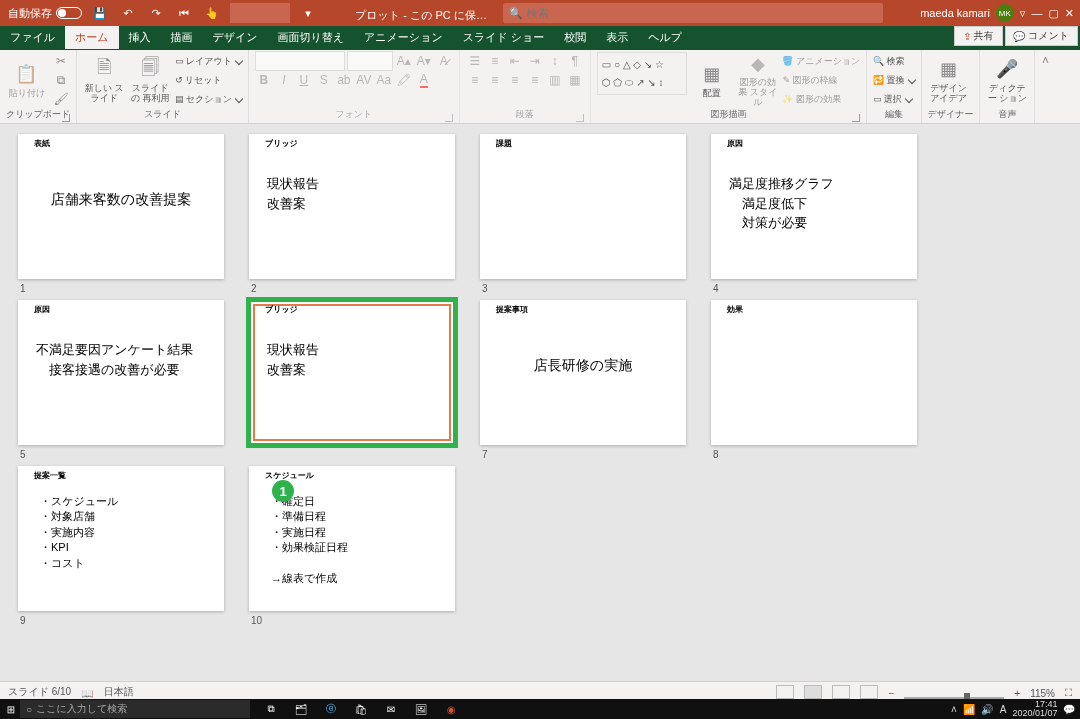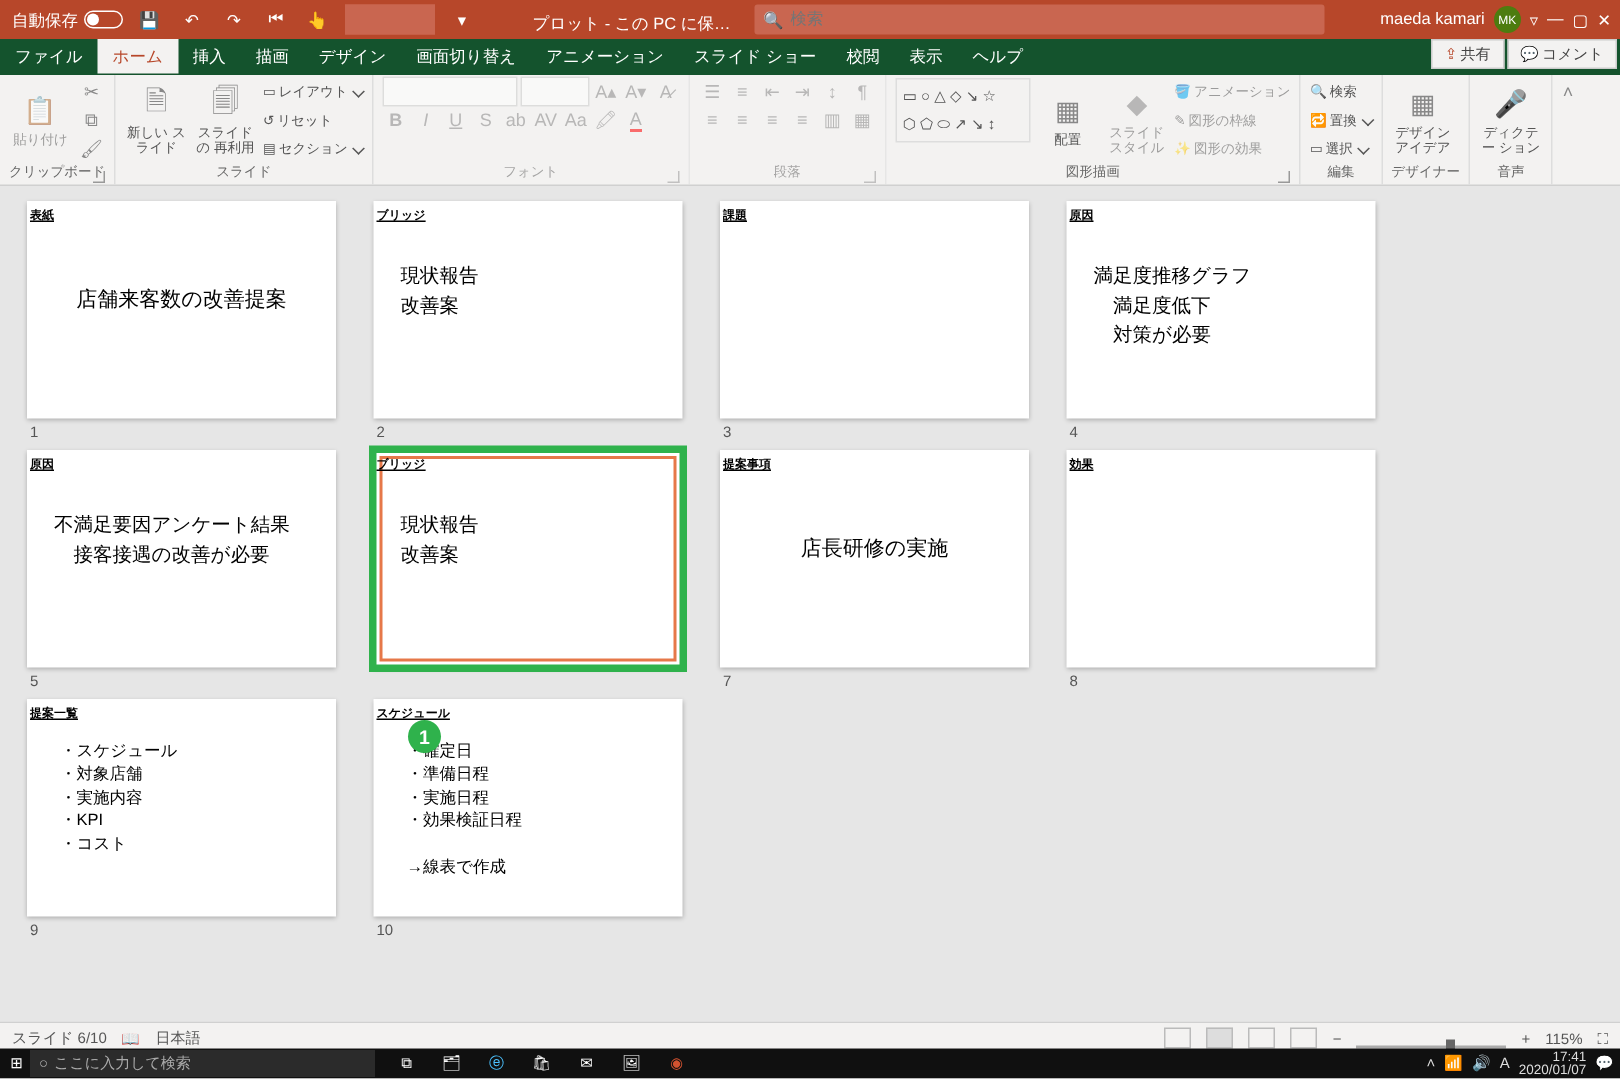--- a/index.html
+++ b/index.html
@@ -42,21 +42,21 @@
 .sel.narrow { width: 46px; }
 .disabled { opacity: 0.55; }
 
 
 .workspace { position: absolute; top: 124px; left: 0; right: 0; bottom: 38px; background: #e6e6e6; overflow: auto; }
 .grid { display: grid; grid-template-columns: repeat(4, 225px); gap: 6px 6px; padding: 10px 10px 10px 18px; }
 .slide-wrap { display: flex; flex-direction: column; }
 .slide { width: 206px; height: 145px; background: #fff; box-shadow: 0 1px 3px rgba(0,0,0,0.25); position: relative; padding: 6px 8px; }
 .slide.selected { outline: 5px solid #2fb24c; outline-offset: -2px; }
 .slide.selected::before { content: ""; position: absolute; inset: 4px; border: 2px solid #e67849; pointer-events: none; }
-.slide-tag { font-size: 8px; font-weight: bold; position: absolute; top: 4px; left: 2px; text-decoration: underline; }
+.slide-tag { font-size: 8px; font-weight: bold; position: absolute; top: 4px; left: 16px; }
 .slide-content { position: absolute; top: 28px; left: 18px; right: 10px; font-size: 13px; font-weight: normal; line-height: 1.5; }
 .slide-content.center { left: 0; right: 0; text-align: center; top: 55px; font-size: 14px; }
 .slide-content.mid { top: 40px; }
 .slide-content.list { font-size: 11px; top: 28px; left: 22px; line-height: 1.4; }
 .slide-num { font-size: 10px; color: #555; margin-top: 4px; padding-left: 2px; }
 .callout { width: 22px; height: 22px; border-radius: 50%; background: #2fb24c; color: #fff; display: flex; align-items: center; justify-content: center; font-weight: bold; font-size: 13px; position: absolute; }
 
 
 .statusbar { position: absolute; bottom: 20px; left: 0; right: 0; height: 18px; background: #f3f2f1; border-top: 1px solid #d0d0d0; display: flex; align-items: flex-end; font-size: 10px; color: #555; padding: 0 8px; gap: 10px; }
 .statusbar .spacer { flex: 1; }
@@ -230,21 +230,21 @@
       <div class="stack" style="border:1px solid #ddd;padding:2px 4px;width:90px">
         <div class="row">▭ ○ △ ◇ ↘ ☆</div>
         <div class="row">⬡ ⬠ ⬭ ↗ ↘ ↕</div>
       </div>
       <div class="big-btn">
         <div class="ic">▦</div>
         <div class="lbl">配置</div>
       </div>
       <div class="big-btn disabled">
         <div class="ic">◆</div>
-        <div class="lbl">スライド
+        <div class="lbl">図形の効果
 スタイル</div>
       </div>
       <div class="stack disabled" style="font-size:9px">
         <div class="row">🪣 <span>アニメーション</span></div>
         <div class="row">✎ <span>図形の枠線</span></div>
         <div class="row">✨ <span>図形の効果</span></div>
       </div>
     </div>
     <div class="group-label"><span>図形描画</span><span class="launcher"></span></div>
   </div>

